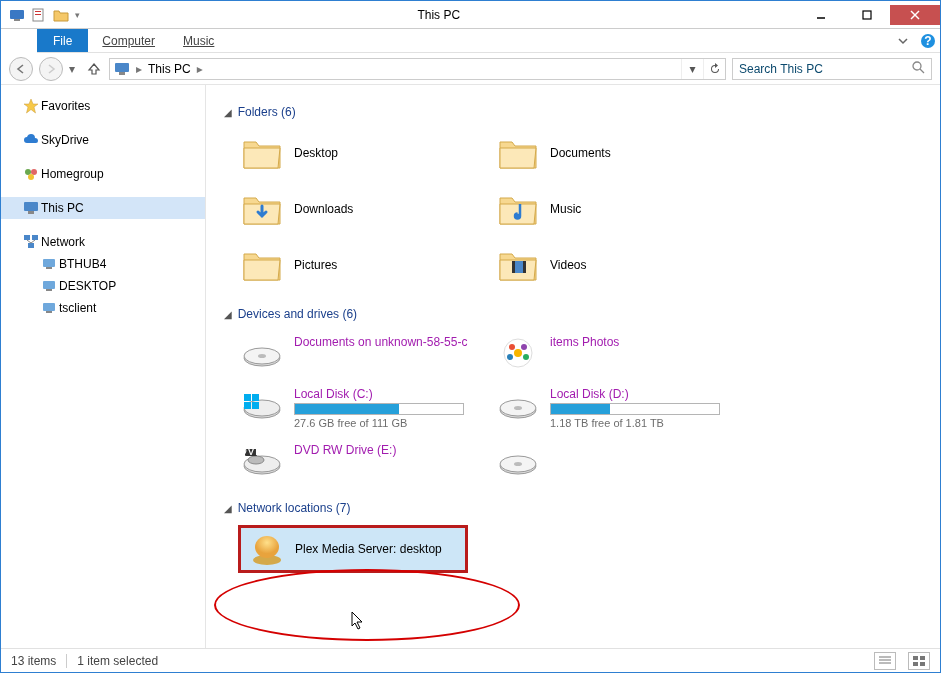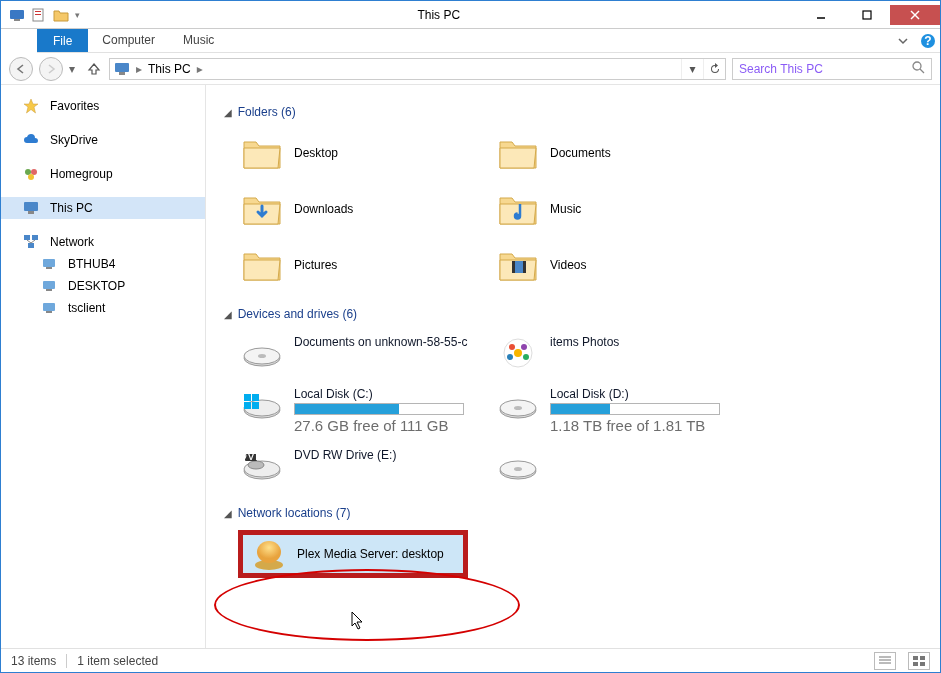--- a/index.html
+++ b/index.html
@@ -11,68 +11,68 @@
 .titlebar .qat .ico { width: 16px; height: 16px; display: flex; align-items: center; justify-content: center; }
 .titlebar .title { flex: 1; text-align: center; color: #000; }
 .titlebar .winbtns { display: flex; }
 .titlebar .winbtn { width: 46px; height: 20px; display: flex; align-items: center; justify-content: center; color: #000; cursor: pointer; }
 .titlebar .winbtn.close { background: #c75050; color: #fff; width: 50px; height: 20px; }
 .titlebar .winbtn svg { stroke: currentColor; fill: none; }
 
 
 .ribbon { height: 24px; display: flex; align-items: stretch; border-bottom: 1px solid #e1e1e1; background: #fff; margin-left: 36px; }
 .ribbon .filetab { background: #1979ca; color: #fff; padding: 4px 16px; display: flex; align-items: center; }
-.ribbon .tab { padding: 4px 14px; display: flex; color: #444; cursor: pointer; }
+.ribbon .tab { padding: 4px 14px; display: flex; align-items: center; color: #444; cursor: pointer; text-decoration: underline; }
 .ribbon .spacer { flex: 1; }
 .ribbon .chev { padding: 0 8px; display: flex; align-items: center; color: #555; }
 .ribbon .help { width: 24px; display: flex; align-items: center; justify-content: center; }
 
 
 .addrrow { height: 32px; display: flex; align-items: center; gap: 6px; padding: 0 8px; border-bottom: 1px solid #e5e5e5; }
 .navbtn { width: 24px; height: 24px; border: 1px solid #bbb; border-radius: 50%; display: flex; align-items: center; justify-content: center; color: #888; background: #f4f4f4; }
 .navbtn.fwd { color: #ccc; }
 .navdrop { width: 10px; color: #666; }
 .uparrow { width: 18px; height: 18px; display: flex; align-items: center; justify-content: center; color: #555; }
 .addrbar { flex: 1; height: 22px; border: 1px solid #ccc; display: flex; align-items: center; padding-left: 4px; background: #fff; }
 .addrbar .pcico { width: 16px; height: 14px; margin-right: 4px; }
 .addrbar .crumb { padding: 0 4px; }
 .addrbar .sep { color: #777; padding: 0 2px; }
 .addrbar .flex { flex: 1; }
 .addrbar .dropbtn, .addrbar .refresh { width: 22px; height: 20px; display: flex; align-items: center; justify-content: center; border-left: 1px solid #eee; color: #555; }
-.searchbox { width: 200px; height: 22px; border: 1px solid #ccc; display: flex; align-items: center; padding: 0 6px; color: #8b5cf6; }
+.searchbox { width: 200px; height: 22px; border: 1px solid #ccc; display: flex; align-items: center; padding: 0 6px; color: #0c4a6e; }
 .searchbox .mag { margin-left: auto; color: #888; }
 
 
 .bodysplit { flex: 1; display: flex; overflow: hidden; }
 .navpane { width: 205px; border-right: 1px solid #e5e5e5; padding-top: 10px; overflow-y: auto; }
 .navpane .group { margin-bottom: 12px; }
-.navpane .item { display: flex; align-items: center; height: 22px; padding-left: 22px; gap: 11px; cursor: pointer; }
+.navpane .item { display: flex; align-items: center; height: 22px; padding-left: 22px; gap: 2px; cursor: pointer; }
 .navpane .item.child { padding-left: 40px; }
 .navpane .item.sel { background: #d3e5f8; }
 .navpane .ico { width: 16px; height: 16px; display: flex; align-items: center; justify-content: center; }
 
 
 .content { flex: 1; padding: 14px 18px; overflow-y: auto; position: relative; }
 .section-head { display: flex; align-items: center; gap: 6px; color: #1a3f8b; font-size: 13px; margin-bottom: 10px; margin-top: 6px; }
 .section-head .disclose { color: #555; font-size: 10px; }
 .grid2 { display: grid; grid-template-columns: 240px 240px; gap: 8px 16px; margin-left: 14px; }
 .folderitem { display: flex; align-items: center; gap: 10px; height: 48px; padding: 2px; cursor: pointer; }
 .folderitem .ficon { width: 44px; height: 40px; display: flex; align-items: center; justify-content: center; }
 .folderitem .flabel { color: #000; }
 
 .driveitem { display: flex; align-items: flex-start; gap: 10px; padding: 2px; cursor: pointer; width: 240px; }
 .driveitem .dicon { width: 44px; height: 40px; display: flex; align-items: center; justify-content: center; }
 .driveitem .dbody { flex: 1; display: flex; flex-direction: column; gap: 2px; padding-top: 2px; }
-.driveitem .dname { color: #0f172a; }
+.driveitem .dname { color: #a21caf; }
 .driveitem .dbar { width: 170px; height: 12px; border: 1px solid #b5b5b5; background: #fff; position: relative; }
 .driveitem .dbar .fill { position: absolute; left: 0; top: 0; bottom: 0; background: #26a0da; }
-.driveitem .dfree { color: #6d6d6d; font-size: 15px; }
+.driveitem .dfree { color: #6d6d6d; font-size: 11px; }
 
 .netitem { display: flex; align-items: center; gap: 10px; height: 48px; padding: 2px 8px; cursor: pointer; width: 230px; }
-.netitem.sel { background: #cde6f7; border: 5px solid #b91c1c; }
+.netitem.sel { background: #cde6f7; border: 3px solid #b91c1c; }
 .netitem .nicon { width: 36px; height: 36px; display: flex; align-items: center; justify-content: center; }
 
 .ellipse { position: absolute; border: 2px solid #d40000; border-radius: 50%; pointer-events: none; }
 .cursor { position: absolute; width: 14px; height: 20px; pointer-events: none; }
 
 
 .statusbar { height: 24px; border-top: 1px solid #e1e1e1; display: flex; align-items: center; padding: 0 10px; gap: 10px; color: #444; font-size: 12px; }
 .statusbar .divider { width: 1px; height: 14px; background: #ccc; }
 .statusbar .spacer { flex: 1; }
 .statusbar .viewbtn { width: 22px; height: 18px; border: 1px solid #bbb; margin-left: 2px; display: flex; align-items: center; justify-content: center; color: #555; }

